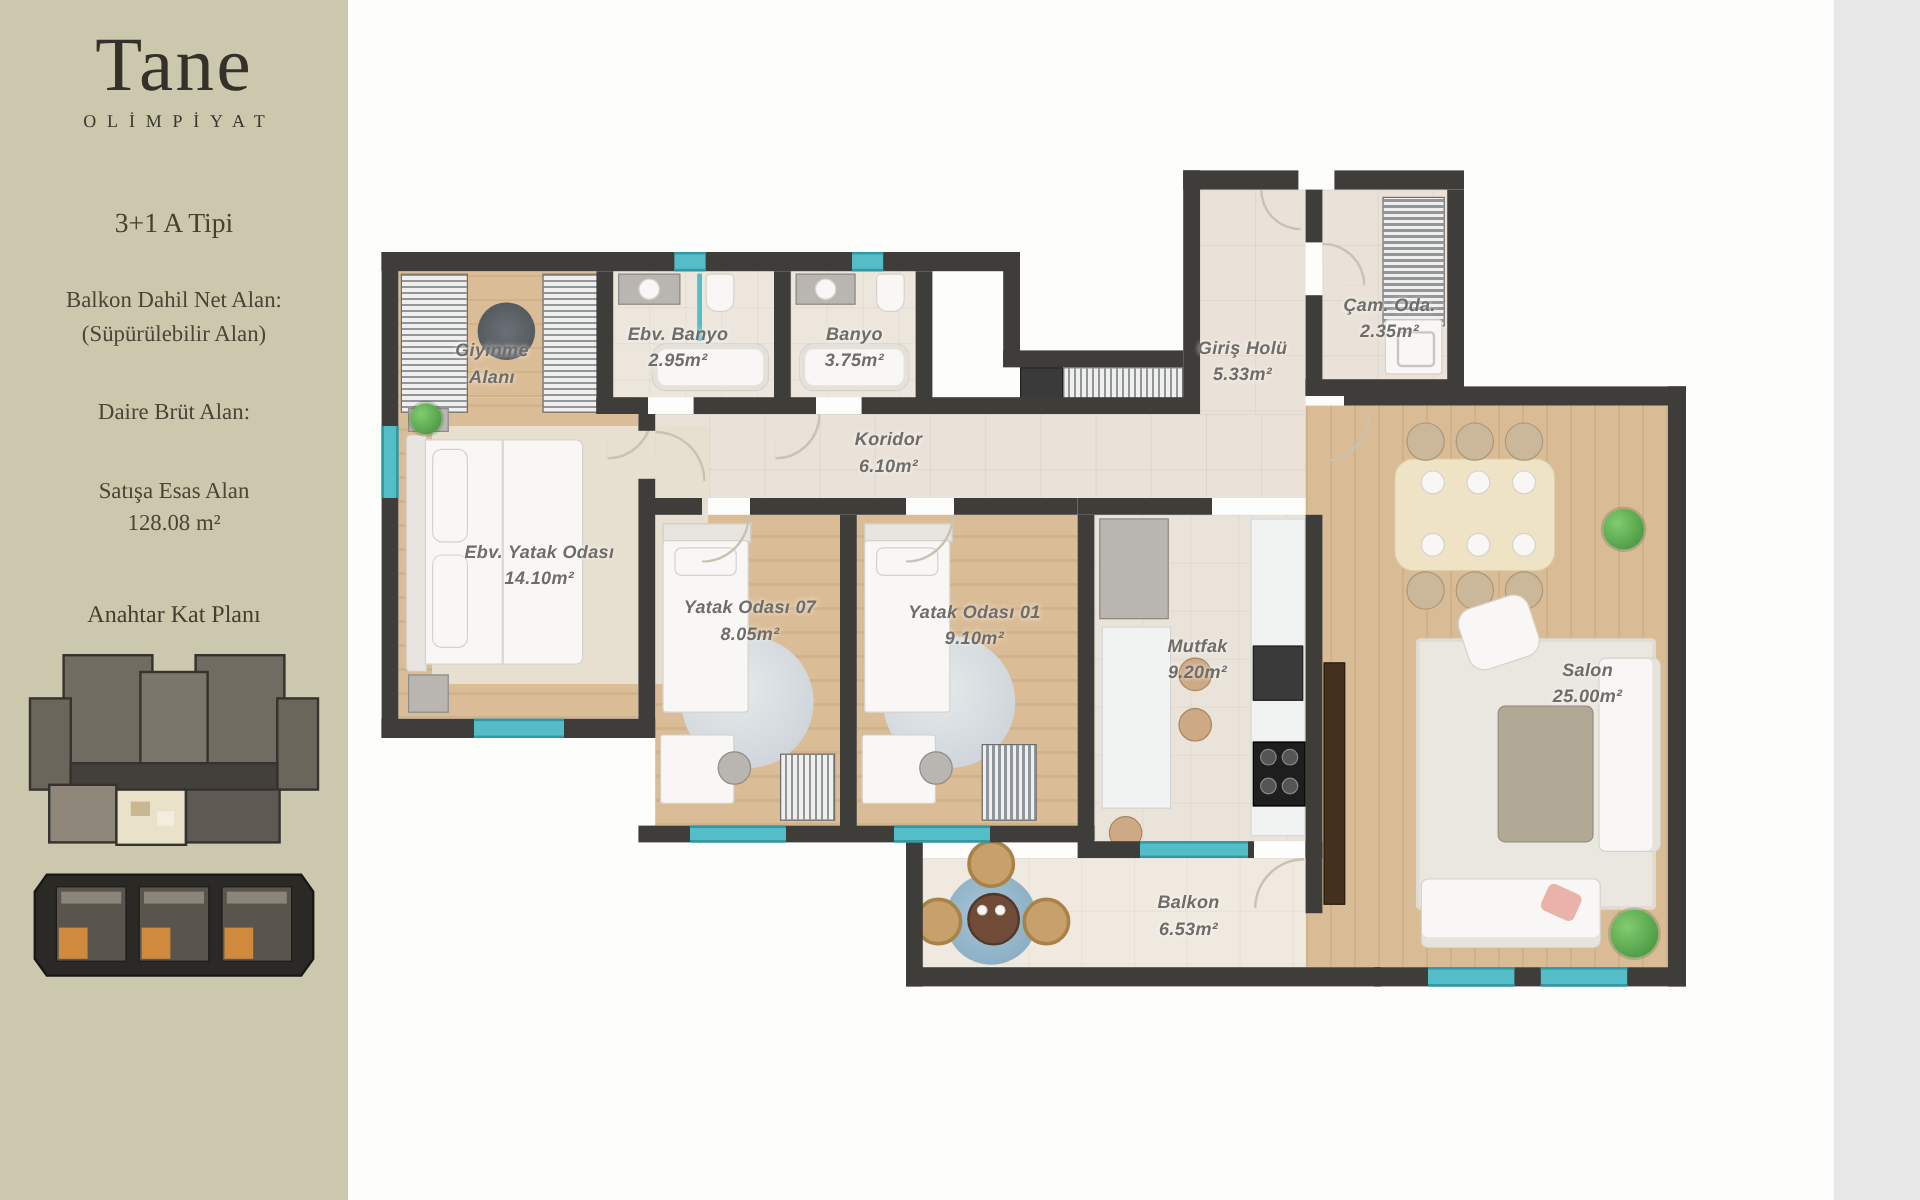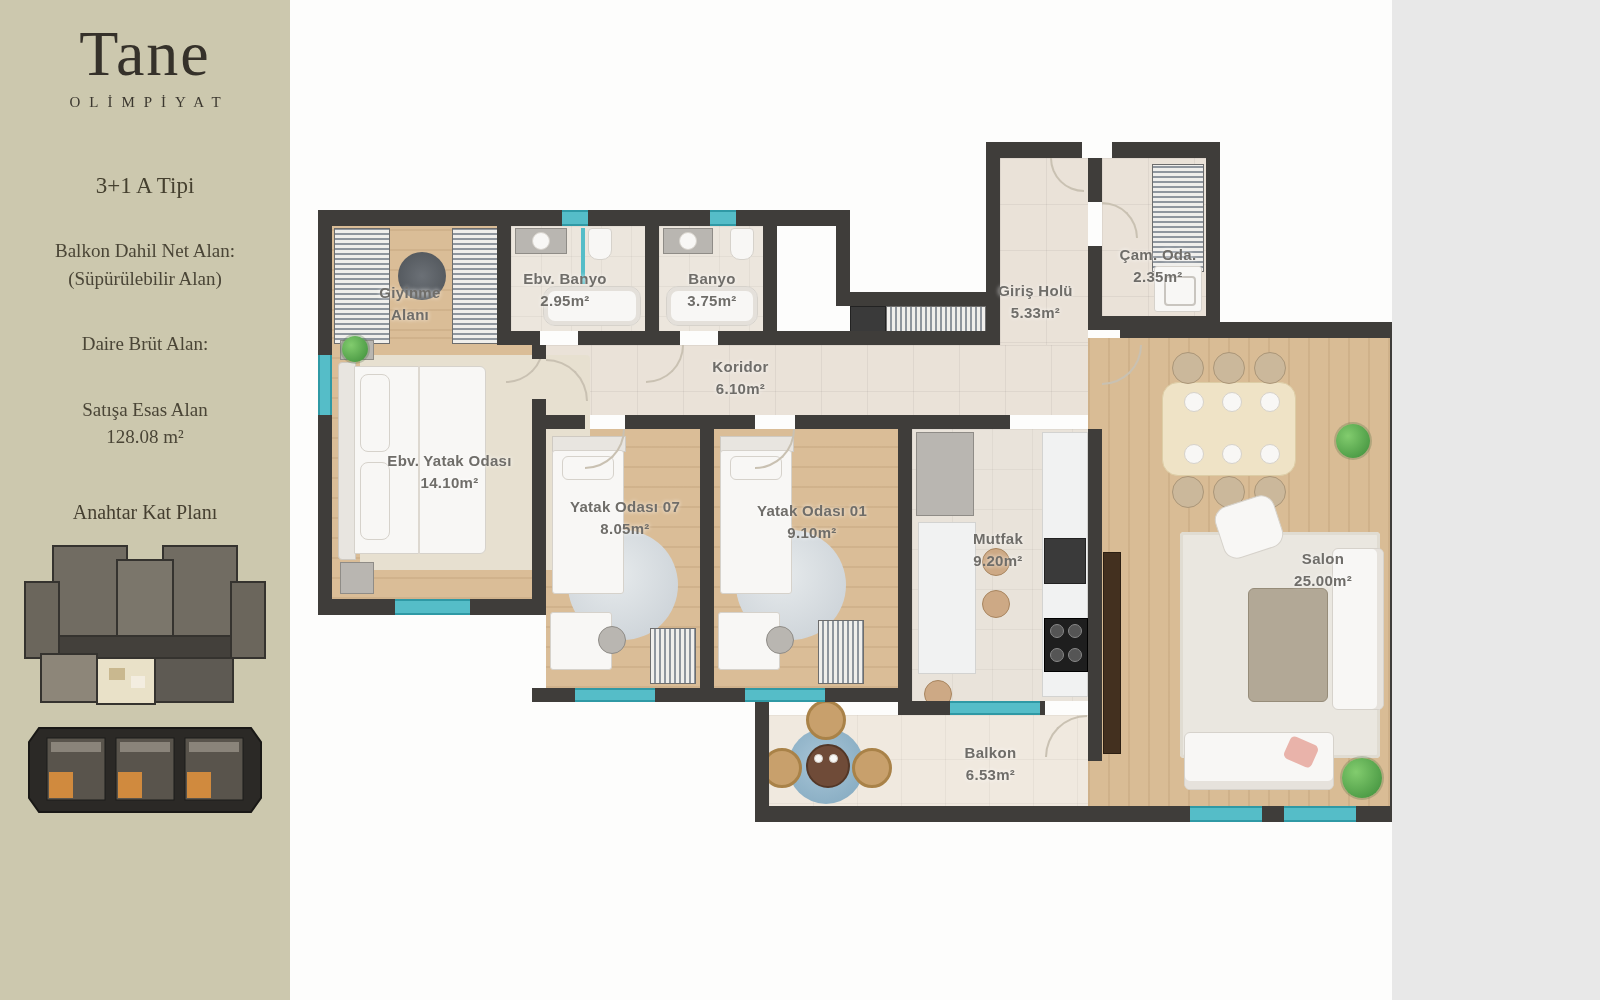--- a/index.html
+++ b/index.html
@@ -1,16 +1,16 @@
 <!DOCTYPE html>
 <html><head>
 <meta charset="utf-8">
 <style>
   html,body{margin:0;padding:0;background:#e8e8e8;}
-  #stage{position:relative;width:1392px;height:1000px;background:#fdfdfc;overflow:hidden;
+  #stage{position:relative;width:1528px;height:1000px;background:#fdfdfc;overflow:hidden;
          font-family:"Liberation Sans",sans-serif;}
   
   #sidebar{position:absolute;left:0;top:0;width:290px;height:1000px;background:#ccc8ae;
            font-family:"Liberation Serif",serif;color:#4e4939;text-align:center;}
   .brand-name{margin-top:22px;font-size:64px;letter-spacing:2px;color:#35312a;line-height:1;}
   .brand-sub{margin-top:8px;font-size:15px;letter-spacing:9px;padding-left:9px;color:#3b372f;}
   .unit-type{margin-top:62px;font-size:23px;color:#45402f;}
   .stat{margin-top:38px;font-size:19px;line-height:1.45;color:#4a4536;}
   .stat .val{display:block;}
   .plan-title{margin-top:50px;font-size:20px;color:#453f30;}
@@ -54,21 +54,21 @@
           border:1px solid #6d6d6d;box-sizing:border-box;}
   .ward-v{background:repeating-linear-gradient(90deg,#f0efec 0 3px,#8f969e 3px 5px);
           border:1px solid #6d6d6d;box-sizing:border-box;}
   .round{border-radius:50%;}
   .rug-round{background:radial-gradient(circle at 42% 40%,#e6eaec,#c7ced4);border-radius:50%;}
   .plant{background:radial-gradient(circle at 35% 35%,#82cc6e,#3c8c39);border-radius:50%;
          box-shadow:0 0 0 2px rgba(60,100,50,.25);}
   .dark-appl{background:#3a3a3a;border:1px solid #222;box-sizing:border-box;}
   .room-label{position:absolute;z-index:60;text-align:center;color:#6f6d69;
       font-size:15px;font-weight:bold;letter-spacing:.3px;line-height:1.45;
-      text-shadow:0 0 4px rgba(255,255,255,.9);}
+      text-shadow:0 0 4px rgba(255,255,255,.9);font-style:italic;}
   .room-label span{display:block;}
 </style>
 </head>
 <body>
 
 <div id="stage">
 
   <div id="sidebar">
     <div class="brand-name">Tane</div>
     <div class="brand-sub">OLİMPİYAT</div>

